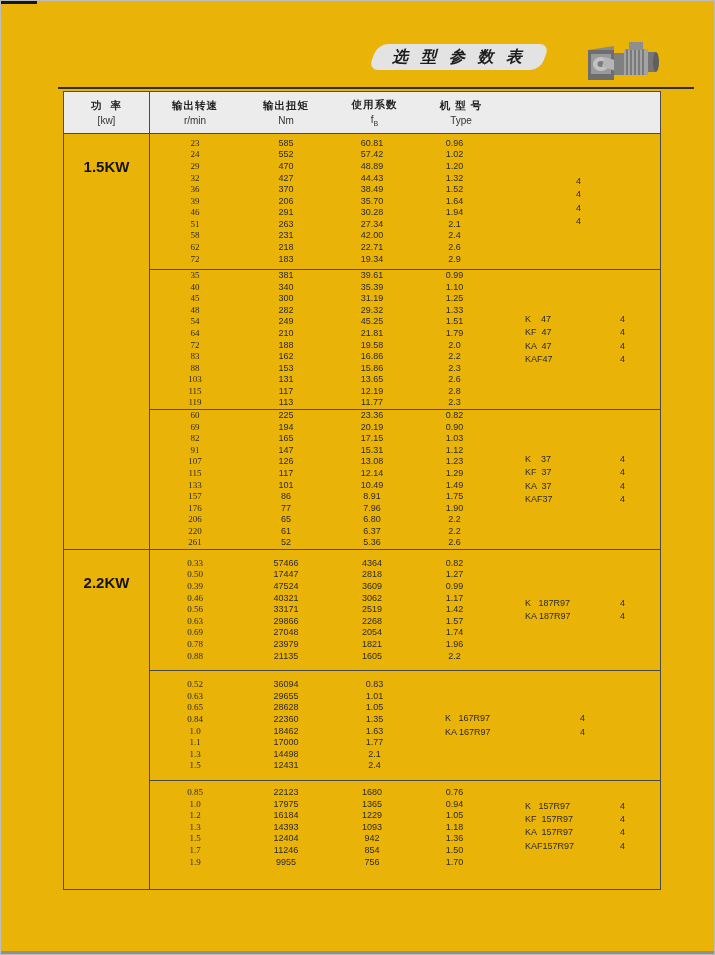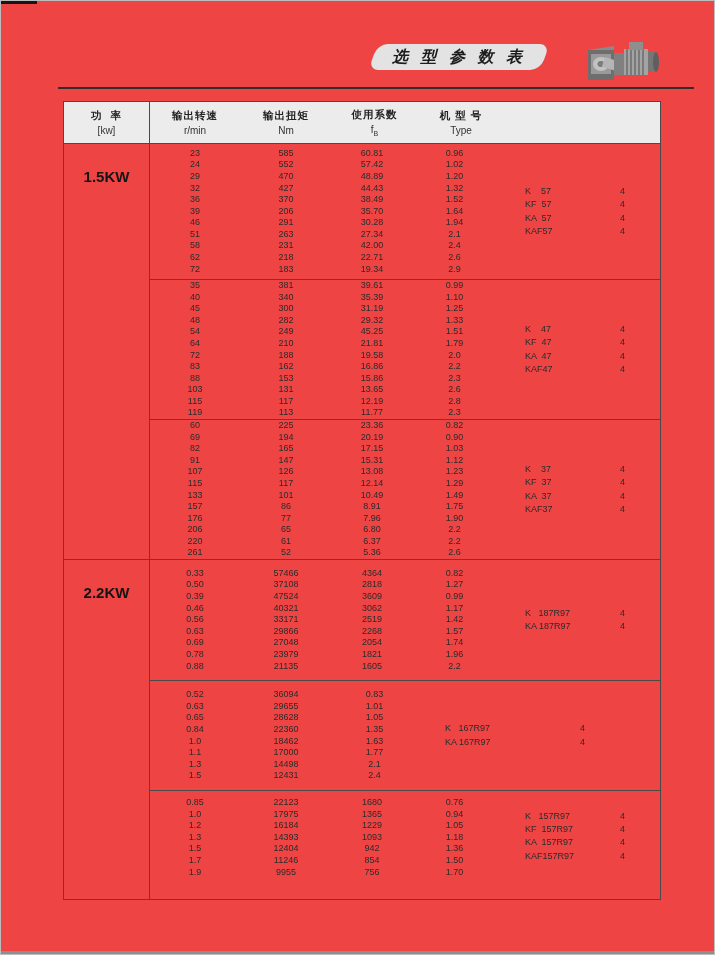--- a/index.html
+++ b/index.html
@@ -1,17 +1,17 @@
 <!DOCTYPE html>
 <html><head>
 <meta charset="utf-8">
 <style>
   html,body{margin:0;padding:0;background:#d8d8d8;}
   .page{
-    position:relative;width:715px;height:955px;background:#ef4444;
+    position:relative;width:715px;height:955px;background:#eab308;
     border:1px solid #bdbdbd;box-sizing:border-box;overflow:hidden;
     font-family:"Liberation Sans", sans-serif;color:#2e2e2e;
   }
   .corner-mark{position:absolute;left:0;top:0;width:36px;height:3px;background:#161616;}
   .bottom-rule{position:absolute;left:0;bottom:0;width:100%;height:3px;background:#8f8f8f;}
 
   
   .banner{
     position:absolute;left:372px;top:43px;width:172px;height:26px;
     background:#e3e3e3;transform:skewX(-20deg);border-radius:10px;
@@ -20,21 +20,21 @@
     position:absolute;left:372px;top:43px;width:172px;height:26px;
     display:flex;align-items:center;justify-content:center;
     font-style:italic;font-weight:bold;font-size:16px;letter-spacing:4px;color:#1d1d1d;
     white-space:pre;
   }
   .head-rule{position:absolute;left:57px;top:86px;width:636px;height:2px;background:#2f2f2f;}
   .motor{position:absolute;left:584px;top:36px;width:78px;height:50px;}
 
   
   .ptable{
-    position:absolute;left:62px;top:100px;width:598px;height:799px;
+    position:absolute;left:62px;top:90px;width:598px;height:799px;
     border:1px solid #4a4a4a;box-sizing:border-box;display:flex;flex-direction:column;
   }
   .thead{display:flex;height:42px;flex-shrink:0;background:#ececec;border-bottom:1px solid #4a4a4a;box-sizing:border-box;}
   .th{display:flex;flex-direction:column;align-items:center;justify-content:center;gap:2px;}
   .th-l1{font-size:10.5px;font-weight:bold;color:#222;white-space:pre;letter-spacing:1px;}
   .th-l2{font-size:10px;color:#333;}
   .th-l2 sub{font-size:7px;}
   .w-power{width:86px;flex-shrink:0;border-right:1px solid #4a4a4a;box-sizing:border-box;}
   .w-speed{width:90px;flex-shrink:0;}
   .w-torque{width:92px;flex-shrink:0;}
@@ -52,21 +52,21 @@
     padding-top:24px;text-align:center;font-weight:bold;font-size:15px;color:#141414;
   }
   .data-area{flex:1;display:flex;flex-direction:column;}
   .block{display:flex;box-sizing:border-box;}
   .block + .block{border-top:1px solid #4a4a4a;}
   .block .col{
     flex-shrink:0;display:flex;flex-direction:column;justify-content:center;
     text-align:center;font-size:9px;color:#2b2b2b;
   }
   .block .col > div{line-height:11.6px;}
-  .col.c-speed{width:90px;}
+  .col.c-speed{width:90px;font-family:Liberation Serif, serif;}
   .col.c-torque{width:92px;}
   .col.c-ratio{width:80px;}
   .col.c-factor{width:85px;}
   .col.c-type{width:88px;align-items:flex-start;padding-left:28px;box-sizing:border-box;text-align:left;white-space:pre;}
   .col.c-poles{flex:1;}
   .col.c-type > div,.col.c-poles > div{line-height:13.2px;}
   .block.top .col{justify-content:flex-start;padding-top:6px;}
   .block.top .col.c-type,.block.top .col.c-poles{padding-top:19px;}
 </style>
 </head>
@@ -173,21 +173,20 @@
                 <div>1.20</div>
                 <div>1.32</div>
                 <div>1.52</div>
                 <div>1.64</div>
                 <div>1.94</div>
                 <div>2.1</div>
                 <div>2.4</div>
                 <div>2.6</div>
                 <div>2.9</div>
               </div>
-              <div class="col c-type"><div>K    57</div><div>KF  57</div><div>KA  57</div><div>KAF57</div></div>
               <div class="col c-poles">
                 <div>4</div>
                 <div>4</div>
                 <div>4</div>
                 <div>4</div>
               </div>
             </div>
           <div class="block" style="height:140px">
               <div class="col c-speed">
                 <div>35</div>
@@ -330,21 +329,21 @@
                 <div>0.39</div>
                 <div>0.46</div>
                 <div>0.56</div>
                 <div>0.63</div>
                 <div>0.69</div>
                 <div>0.78</div>
                 <div>0.88</div>
               </div>
               <div class="col c-torque">
                 <div>57466</div>
-                <div>37108</div>
+                <div>17447</div>
                 <div>47524</div>
                 <div>40321</div>
                 <div>33171</div>
                 <div>29866</div>
                 <div>27048</div>
                 <div>23979</div>
                 <div>21135</div>
               </div>
               <div class="col c-ratio">
                 <div>4364</div>

